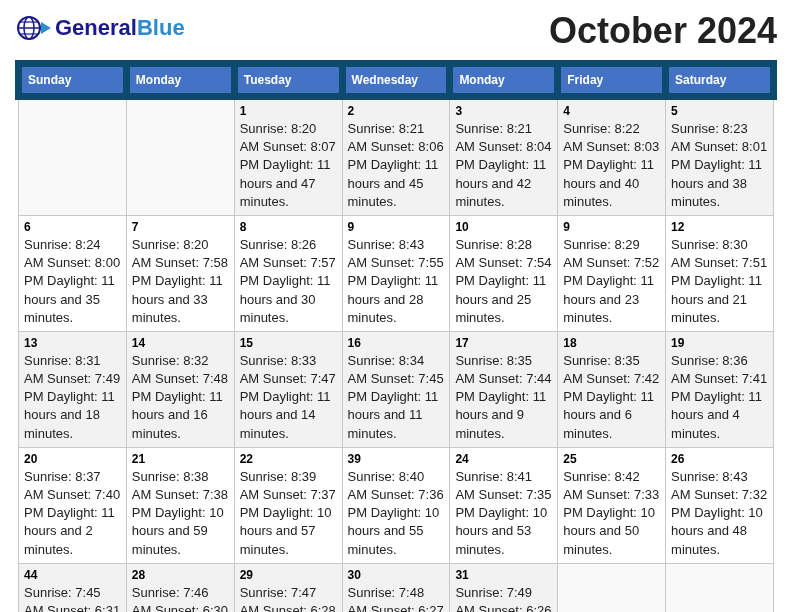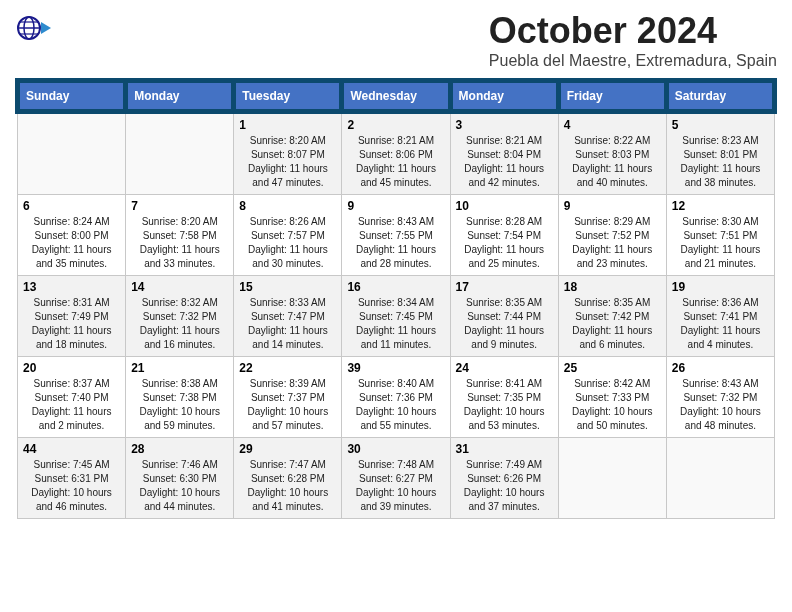--- a/index.html
+++ b/index.html
@@ -45,21 +45,21 @@
       border-collapse: collapse;
       font-size: 11px;
     }
     thead tr th {
       background: #4472c4;
       color: #fff;
       text-align: left;
       padding: 6px 6px;
       font-size: 12px;
       font-weight: bold;
-      border: 5px solid #0c4a6e;
+      border: 7px solid #0c4a6e;
     }
     tbody tr td {
       border: 1px solid #c8c8c8;
       vertical-align: top;
       padding: 4px 5px;
       width: 14.28%;
       min-height: 70px;
       background: #fff;
     }
     tbody tr:nth-child(odd) td {
@@ -68,24 +68,23 @@
     tbody tr:nth-child(even) td {
       background: #fff;
     }
     .day-num {
       font-size: 12px;
       font-weight: bold;
       display: block;
       margin-bottom: 2px;
     }
     .day-info {
-      font-size: 10px;
+      font-size: 13px;
       color: #222;
       line-height: 1.4;
-      text-align: center;
     }
     .empty-cell {
       background: #f9f9f9 !important;
     }
   </style>
 </head>
 <body>
 
 <div class="header">
   <div class="logo">
@@ -93,24 +92,26 @@
       <rect x="0" y="0" width="36" height="36" fill="white"></rect>
 
       <circle cx="14" cy="18" r="11" fill="none" stroke="#1a1a8c" stroke-width="2"></circle>
       <ellipse cx="14" cy="18" rx="5" ry="11" fill="none" stroke="#1a1a8c" stroke-width="1.5"></ellipse>
       <line x1="3" y1="18" x2="25" y2="18" stroke="#1a1a8c" stroke-width="1.5"></line>
       <line x1="5" y1="12" x2="23" y2="12" stroke="#1a1a8c" stroke-width="1.2"></line>
       <line x1="5" y1="24" x2="23" y2="24" stroke="#1a1a8c" stroke-width="1.2"></line>
 
       <polygon points="26,12 36,18 26,24" fill="#2e8bce"></polygon>
     </svg>
+    <div>
+      <div><span>General</span><span style="color:#2e8bce">Blue</span></div>
+    </div>
   </div>
   <div class="title-block">
     <div class="month-year">October 2024</div>
-    <div class="location">Puebla del Maestre, Extremadura, Spain</div>
   </div>
 </div>
 
 <table>
   <thead>
     <tr>
       <th>Sunday</th>
       <th>Monday</th>
       <th>Tuesday</th>
       <th>Wednesday</th>
@@ -201,21 +202,21 @@
       <tr>
         <td>
           <span class="day-num">13</span>
           <div class="day-info">Sunrise: 8:31 AM
 Sunset: 7:49 PM
 Daylight: 11 hours and 18 minutes.</div>
         </td>
         <td>
           <span class="day-num">14</span>
           <div class="day-info">Sunrise: 8:32 AM
-Sunset: 7:32 PM
+Sunset: 7:48 PM
 Daylight: 11 hours and 16 minutes.</div>
         </td>
         <td>
           <span class="day-num">15</span>
           <div class="day-info">Sunrise: 8:33 AM
 Sunset: 7:47 PM
 Daylight: 11 hours and 14 minutes.</div>
         </td>
         <td>
           <span class="day-num">16</span>

